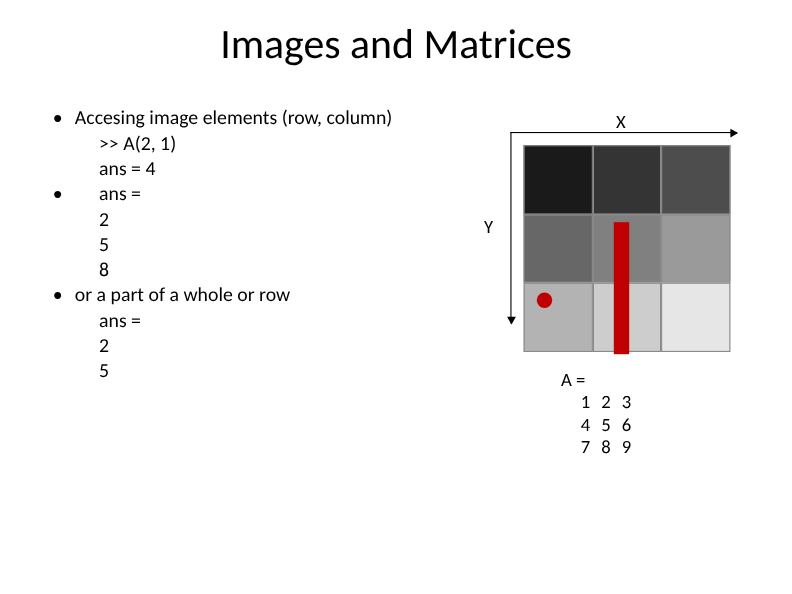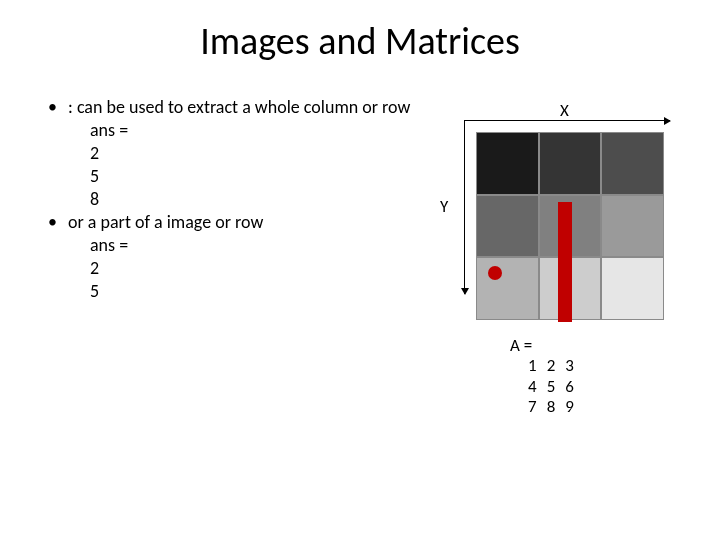--- a/index.html
+++ b/index.html
@@ -29,28 +29,32 @@
 </style>
 </head>
 <body>
 
 <div class="slide">
   <div class="title">Images and Matrices</div>
 
   <div class="body">
     <ul>
       <li>
-        <span>: can be used to extract a whole column or row</span>
+        <span>Accesing image elements (row, column)</span>
+        <span class="blk">&gt;&gt; A(2, 1)</span>
+        <span class="blk">ans = 4</span>
+      </li>
+      <li>
         <span class="blk">ans =</span>
         <span class="blk">2</span>
         <span class="blk">5</span>
         <span class="blk">8</span>
       </li>
       <li>
-        <span> or a part of a image or row</span>
+        <span> or a part of a whole or row</span>
         <span class="blk">ans =</span>
         <span class="blk">2</span>
         <span class="blk">5</span>
       </li>
     </ul>
   </div>
 
   <div class="xlabel">X</div>
   <div class="ylabel">Y</div>
   <div class="xaxis"></div>

